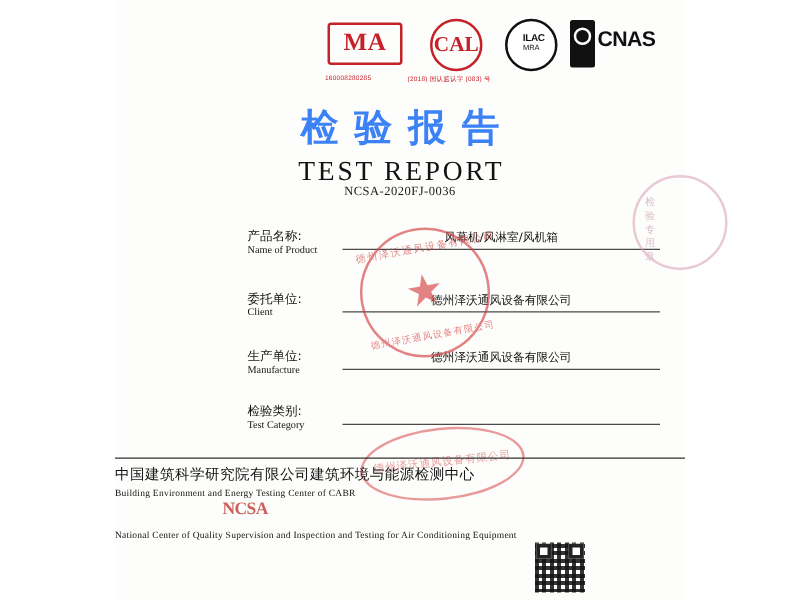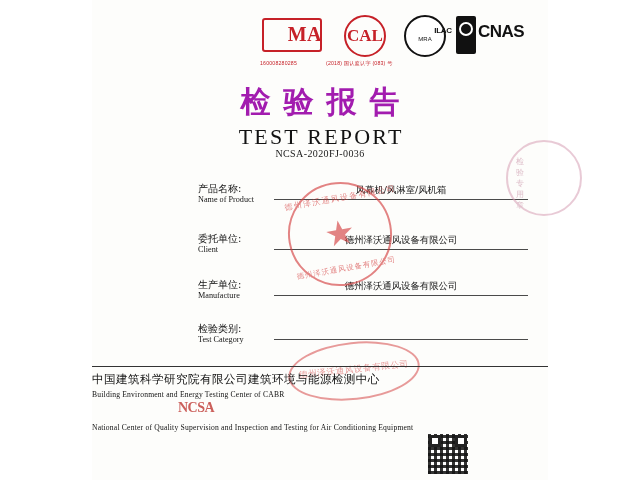--- a/index.html
+++ b/index.html
@@ -58,21 +58,21 @@
     width: 60px; height: 34px;
     border: 2px solid #c62128;
     border-radius: 3px;
     box-sizing: border-box;
   }
   .ma-text {
     position: absolute;
     left: 0; top: 4px;
     width: 60px; height: 34px;
     line-height: 32px;
-    text-align: right;
+    text-align: center;
     color: #c62128;
     font-family: "Liberation Serif", serif;
     font-weight: bold;
     font-size: 20px;
     letter-spacing: 0.5px;
     border-radius: 16px;
   }
   .ma-cap { left: -2px; color: #c62128; }
 
   
@@ -110,21 +110,21 @@
     position: absolute;
     left: 2px; top: 1px;
     width: 42px; height: 42px;
     border: 2.5px solid #111;
     border-radius: 50%;
     box-sizing: border-box;
     background: #fff;
   }
   .ilac-inner {
     position: absolute;
-    left: 20px; top: 12px;
+    left: 4px; top: 12px;
     width: 42px;
     text-align: center;
     color: #111;
     font-family: "Liberation Sans", sans-serif;
     font-weight: bold;
     font-size: 8px;
     letter-spacing: -0.3px;
   }
   .ilac-sub {
     position: absolute;
@@ -185,21 +185,21 @@
   .title-cn {
     position: absolute;
     left: 0; top: 82px;
     width: 456px;
     text-align: center;
     font-family: "DejaVu Serif", serif;
     font-size: 30px;
     font-weight: bold;
     letter-spacing: 13px;
     text-indent: 13px;
-    color: #a21caf;
+    color: #3b82f6;
   }
   .title-en {
     position: absolute;
     left: 0; top: 124px;
     width: 456px;
     text-align: center;
     font-family: "Liberation Serif", serif;
     font-size: 22px;
     letter-spacing: 2.2px;
     text-indent: 2.2px;

